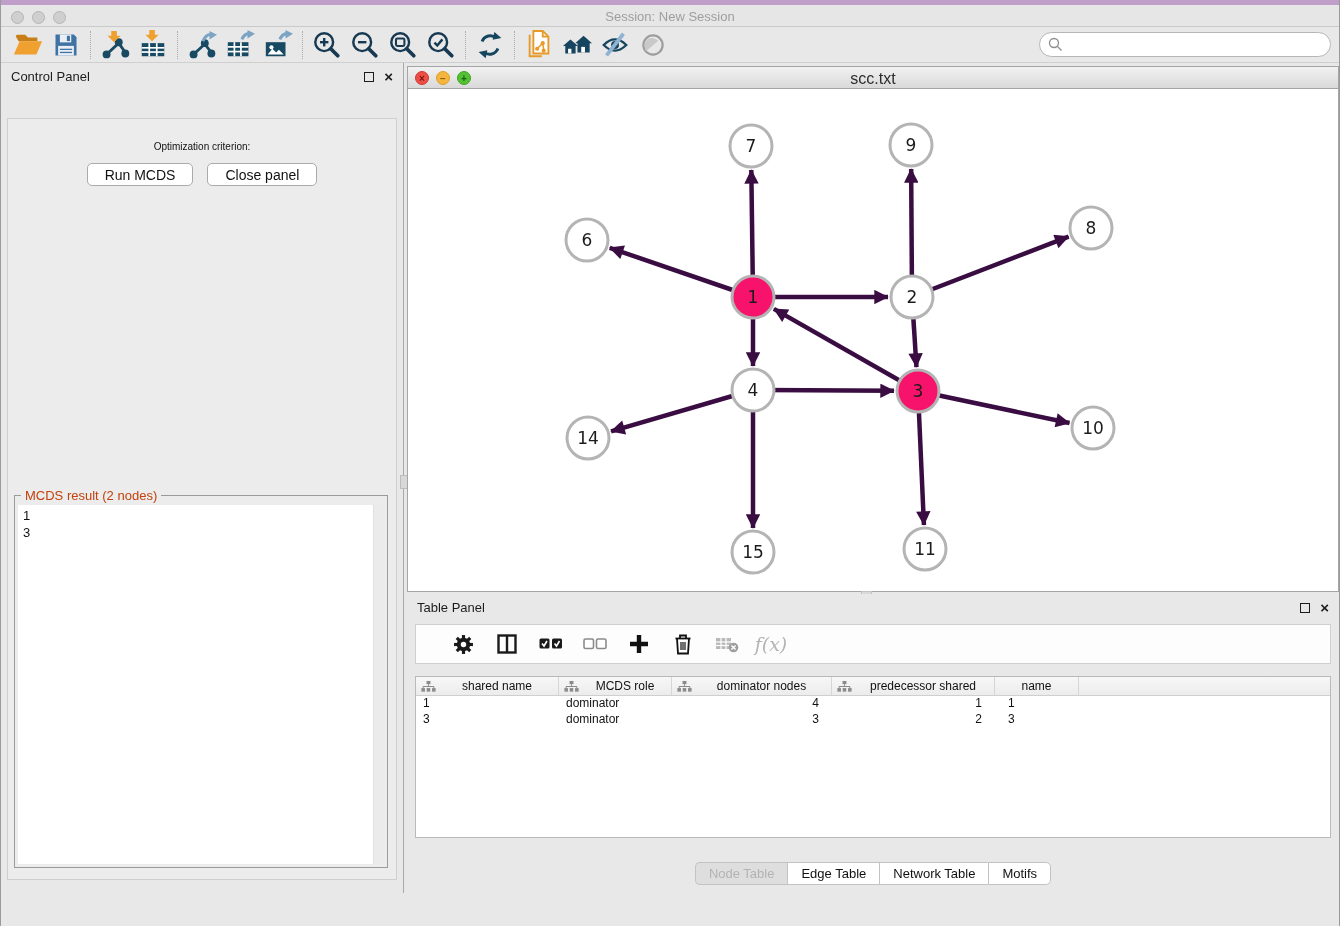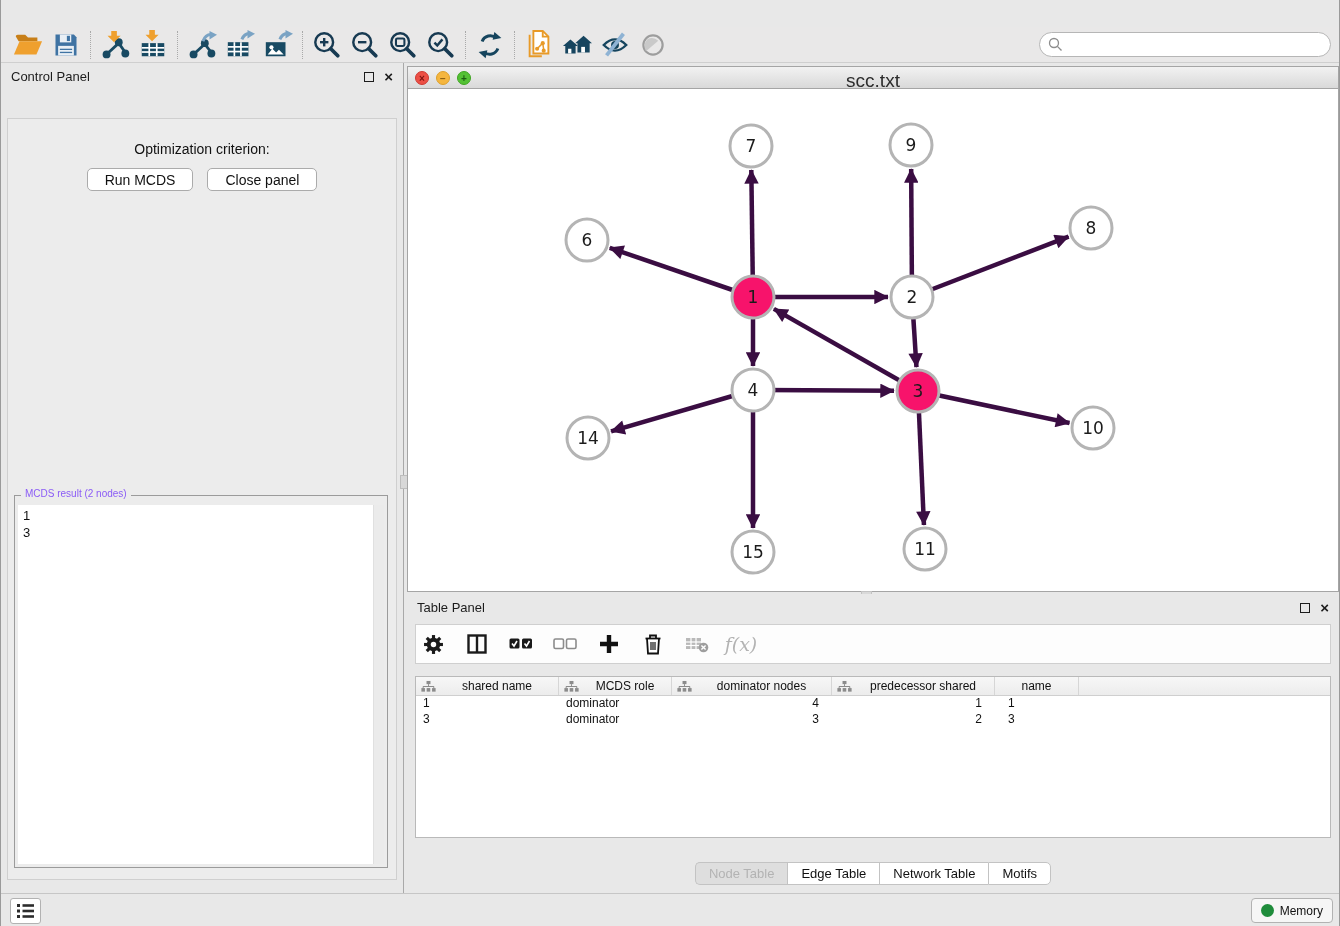--- a/index.html
+++ b/index.html
@@ -35,55 +35,55 @@
   .panel-header .spacer { flex:1; }
   .float-ic { width:10px; height:10px; border:1.6px solid #1c1c1c; display:inline-block; margin-right:10px; }
   .close-ic { font-size:15px; font-weight:bold; color:#1c1c1c; line-height:10px; }
   .cp-tabs { position:absolute; top:33px; left:0; right:0; display:flex; justify-content:center; }
   .tab { font-size:13px; padding:3px 13px; background:#fff; border:1px solid #c3c3c3; border-right:none; color:#111; }
   .tab:first-child { border-radius:5px 0 0 5px; }
   .tab:last-child { border-radius:0 5px 5px 0; border-right:1px solid #c3c3c3; }
   .tab.active { background:#dedede; color:#b3b3b3; }
   .cp-content { position:absolute; top:55px; left:6px; right:6px; bottom:13px;
                 background:#ececec; border:1px solid #cfcfcf; }
-  .opt-label { text-align:center; margin-top:22px; font-size:14px; color:#111; }
+  .opt-label { text-align:center; margin-top:22px; font-size:10px; color:#111; }
   .dropdown { margin:13px auto 0 auto; width:310px; height:23px; background:#fff; border:1px solid #b2b2b2;
               border-radius:5px; display:flex; align-items:center; padding:0 6px 0 10px; font-size:13px; }
   .dropdown .dd-label { flex:1; }
   .btn-row { display:flex; justify-content:center; gap:14px; margin-top:11px; }
   .pbtn { height:23px; padding:0 17px; background:#fff; border:1px solid #ababab; border-radius:5px;
           font-size:14px; color:#111; }
   .result-group { position:absolute; left:6px; right:8px; top:376px; bottom:11px; border:1px solid #9b9b9b; }
-  .result-legend { position:absolute; top:-8px; left:6px; background:#ececec; padding:0 4px; font-size:10px; color:#8b5cf6; }
+  .result-legend { position:absolute; top:-8px; left:6px; background:#ececec; padding:0 4px; font-size:13px; color:#c2410c; }
   .result-text { position:absolute; top:9px; left:3px; right:14px; bottom:3px; background:#fff;
                  font-size:13px; color:#111; padding:2px 5px; line-height:17px; }
   .result-scroll { position:absolute; top:9px; right:3px; width:11px; bottom:3px; background:#ebebeb; border-left:1px solid #e0e0e0; }
   .cp-vhandle { position:absolute; left:399px; top:412px; width:8px; height:14px; background:#d8d8d8; border:1px solid #bdbdbd; }
 
   
   .net-window { position:absolute; left:406px; top:3px; width:932px; height:526px; }
   .net-titlebar { height:23px; background:linear-gradient(#f2f2f2,#d9d9d9); border:1px solid #a5a5a5;
                   position:relative; }
-  .net-titlebar .title { position:absolute; left:0; right:0; top:3px; text-align:center; font-size:19px; color:#2d2d2d; }
+  .net-titlebar .title { position:absolute; left:0; right:0; top:3px; text-align:center; font-size:16px; color:#2d2d2d; }
   .net-lights { position:absolute; left:7px; top:4px; display:flex; gap:7px; }
   .nl { width:14px; height:14px; border-radius:50%; font-size:10px; font-weight:bold; text-align:center;
         line-height:13px; }
   .nl.red { background:#ec4f45; border:1px solid #ce3a33; color:#7c1210; }
   .nl.yellow { background:#f5b63e; border:1px solid #dda02c; color:#8a5d10; }
   .nl.green { background:#53c134; border:1px solid #3fa422; color:#1c5e12; }
   .net-canvas { position:relative; height:503px; background:#fff; border:1px solid #a5a5a5; border-top:none; }
   .net-canvas svg { position:absolute; inset:0; }
 
   
   .h-divider-handle { position:absolute; left:860px; top:528px; width:11px; height:6px; background:#d9d9d9; border:1px solid #c2c2c2; }
 
   
   .table-panel { position:absolute; left:406px; top:531px; width:932px; height:299px; background:#e8e8e8; }
   .tp-toolbar { position:absolute; top:30px; left:8px; right:8px; height:40px; background:#fdfdfd;
-                border:1px solid #cfcfcf; display:flex; align-items:center; padding-left:0; gap:10px; }
+                border:1px solid #cfcfcf; display:flex; align-items:center; padding-left:30px; gap:10px; }
   .tp-btn { width:34px; height:32px; border:none; background:transparent; display:flex; align-items:center; justify-content:center; }
   .fx { font-family:"DejaVu Serif", serif; font-style:italic; font-size:19px; color:#b3b3b3; }
   .tp-table { position:absolute; top:82px; left:8px; right:8px; height:162px; background:#fff; border:1px solid #b9b9b9; overflow:hidden; }
   .t-headrow { display:flex; height:19px; background:linear-gradient(#f7f7f7,#ececec); border-bottom:1px solid #cfcfcf; }
   .t-hcell { position:relative; display:flex; align-items:center; border-right:1px solid #d6d6d6;
              font-size:12px; color:#111; }
   .t-hcell .hlabel { flex:1; text-align:center; }
   .t-hcell svg { margin-left:5px; }
   .t-row { display:flex; height:16px; font-size:12px; color:#111; }
   .t-cell { overflow:hidden; white-space:nowrap; }
@@ -98,20 +98,28 @@
               border:1px solid #b2b2b2; border-radius:3px; display:flex; align-items:center; justify-content:center; }
   .mem-btn { position:absolute; right:6px; top:4px; height:25px; padding:0 9px; background:#f6f6f6;
              border:1px solid #b2b2b2; border-radius:4px; display:flex; align-items:center; gap:6px; font-size:12px; color:#111; }
   .mem-dot { width:13px; height:13px; border-radius:50%; background:#1f8c3b; }
 </style>
 </head>
 <body>
 
 <div id="app">
 
+  <div class="titlebar">
+    <div class="traffic">
+      <div class="tl"></div>
+      <div class="tl"></div>
+      <div class="tl"></div>
+    </div>
+    <div class="title">Session: New Session</div>
+  </div>
 
   <div class="toolbar">
     <button class="tbtn">
       <svg width="30" height="30" viewBox="0 0 32 32">
         <path d="M3 7c0-1.2.8-2 2-2h8l3 3h10v4H6z" fill="#c87f18"></path>
         <path d="M1 26l6-14h24l-6 14z" fill="#efa02e"></path>
       </svg>
     </button>
     <button class="tbtn">
       <svg width="28" height="28" viewBox="0 0 32 32">
@@ -482,34 +490,14 @@
       </div>
       <div class="tp-tabs" id="tp-tabs">
           <span class="tab active">Node Table</span>
           <span class="tab">Edge Table</span>
           <span class="tab">Network Table</span>
           <span class="tab">Motifs</span>
         </div>
     </div>
   </div>
 
-  <div class="statusbar">
-    <button class="task-btn">
-      <svg width="19" height="16" viewBox="0 0 19 16">
-        <g fill="#2c2c2c">
-          <rect x="1" y="1" width="3" height="3"></rect>
-            <rect x="1" y="6.5" width="3" height="3"></rect>
-            <rect x="1" y="12" width="3" height="3"></rect>
-        </g>
-        <g stroke="#2c2c2c" stroke-width="2.6">
-          <line x1="6.5" y1="2.5" x2="18" y2="2.5"></line>
-            <line x1="6.5" y1="8" x2="18" y2="8"></line>
-            <line x1="6.5" y1="13.5" x2="18" y2="13.5"></line>
-        </g>
-      </svg>
-    </button>
-    <button class="mem-btn">
-      <span class="mem-dot"></span>
-      <span>Memory</span>
-    </button>
-  </div>
 
 </div>
 
 </body></html>

